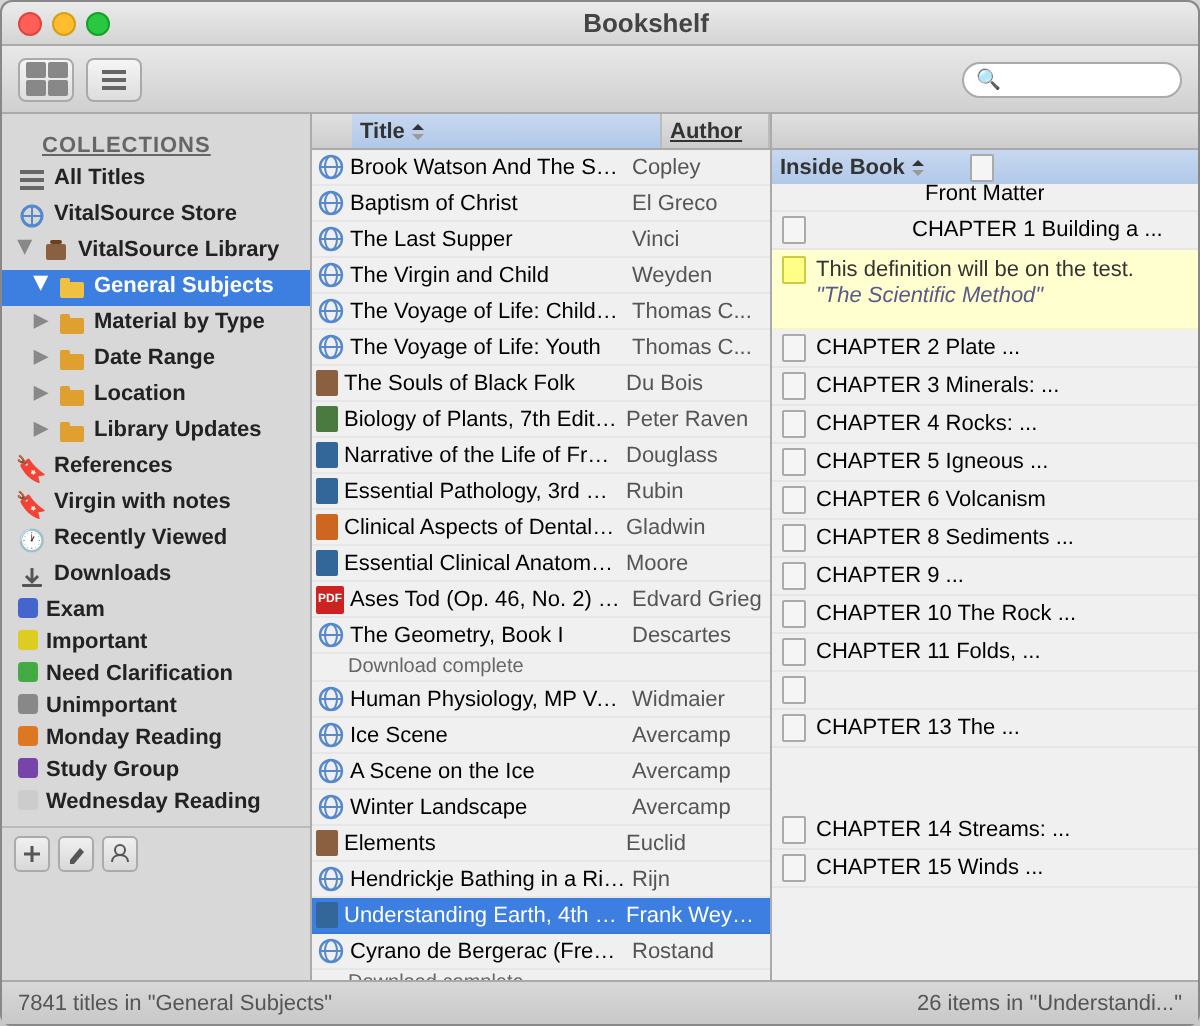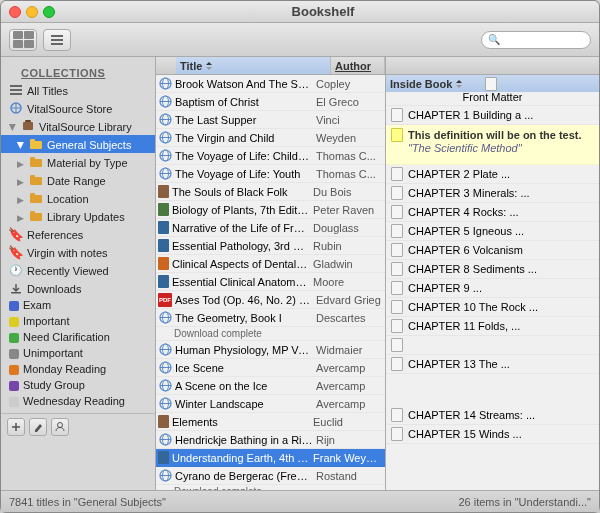--- a/index.html
+++ b/index.html
@@ -117,26 +117,27 @@
       font-weight: bold;
       color: #666;
       text-transform: uppercase;
       letter-spacing: 0.5px;
       margin-top: 4px;
       text-decoration: underline;
     }
 
     .sidebar-item {
       display: flex;
-      align-items: flex-end;
+      align-items: flex-start;
       padding: 2px 6px 2px 8px;
       gap: 4px;
       cursor: pointer;
       color: #222;
       font-size: 11px;
+      font-weight: bold;
     }
     .sidebar-item.selected { background: #3d7fe0; color: white; }
 
     .sidebar-item.indent1 { padding-left: 16px; }
 
     .sidebar-icon {
       width: 14px;
       height: 14px;
       flex-shrink: 0;
       display: flex;
@@ -799,32 +800,32 @@
         </div>
       </div>
       <div class="inside-list">
 
       <div class="inside-row" style="display: flex; align-items: center; flex-direction: column;">
             <div class="inside-icon">
               <div class="inside-icon-doc"></div>
             </div>
             <span class="inside-text">Front Matter</span>
           </div>
-          <div class="inside-row" style="display: flex; align-items: center;">
+          <div class="inside-row" style="display: flex; align-items: center; gap: 48px;">
             <div class="inside-icon">
               <div class="inside-icon-doc"></div>
             </div>
             <span class="inside-text">CHAPTER 1 Building a ...</span>
           </div>
           <div class="inside-row highlighted" style="flex-direction: column; align-items: flex-start; padding: 3px 4px; min-height: 40px;">
             <div style="display: flex; align-items: center; width: 100%;">
               <div class="inside-icon">
                 <div style="width:12px;height:14px;background:#ffff88;border:1px solid #cccc44;border-radius:1px;"></div>
               </div>
-              <div class="highlighted-note" style="font-weight: bold;">This definition will be on the test.</div>
+              <div class="highlighted-note" style="font-weight: normal;">This definition will be on the test.</div>
             </div>
             <div class="highlighted-quote" style="padding-left: 18px;">"The Scientific Method"</div>
           </div>
           <div class="inside-row" style="display: flex; align-items: center;">
             <div class="inside-icon">
               <div class="inside-icon-doc"></div>
             </div>
             <span class="inside-text">CHAPTER 2 Plate ...</span>
           </div>
           <div class="inside-row" style="display: flex; align-items: center;">

